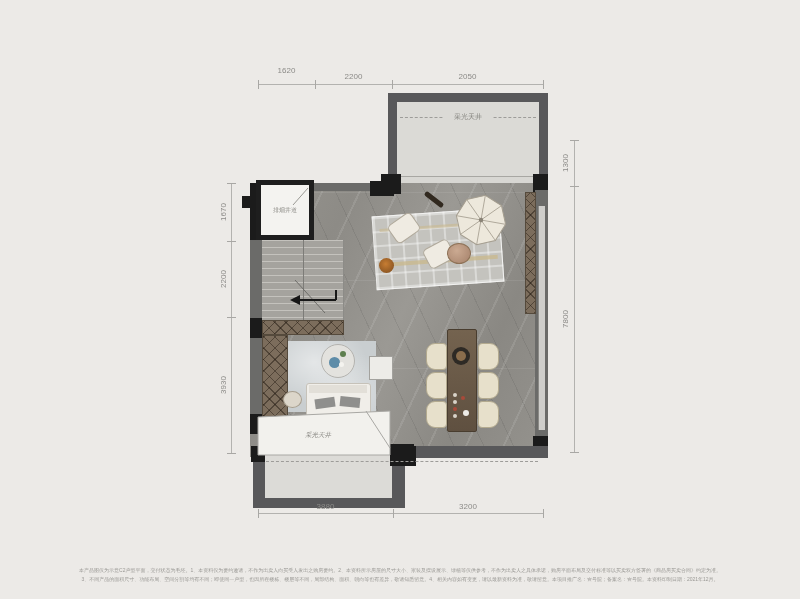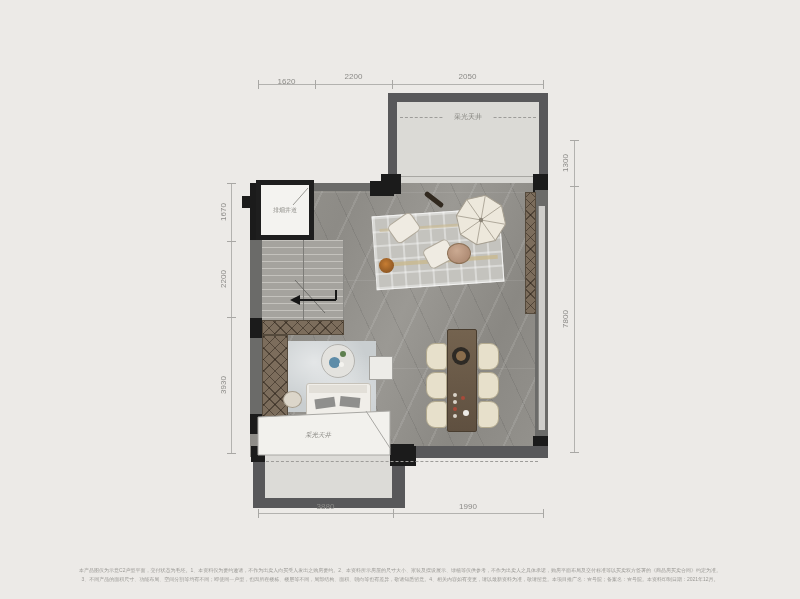--- a/index.html
+++ b/index.html
@@ -155,30 +155,30 @@
     </g>
   </svg>
 
   <div class="a roomlabel" style="left:292px;top:431px;width:52px;font-size:6.5px;font-style:italic;color:#8b8a85;">采光天井</div>
 
   <div class="a dimline" style="left:258px;top:84px;width:285px;height:1px;"></div>
   <div class="a tick" style="left:258px;top:80px;width:1px;height:9px;"></div>
   <div class="a tick" style="left:315px;top:80px;width:1px;height:9px;"></div>
   <div class="a tick" style="left:392px;top:80px;width:1px;height:9px;"></div>
   <div class="a tick" style="left:543px;top:80px;width:1px;height:9px;"></div>
-  <div class="a dimlabel" style="left:258px;top:78px;width:57px;">1620</div>
+  <div class="a dimlabel" style="left:258px;top:67px;width:57px;">1620</div>
   <div class="a dimlabel" style="left:315px;top:73px;width:77px;">2200</div>
   <div class="a dimlabel" style="left:392px;top:73px;width:151px;">2050</div>
 
   <div class="a dimline" style="left:258px;top:513px;width:285px;height:1px;"></div>
   <div class="a tick" style="left:258px;top:509px;width:1px;height:9px;"></div>
   <div class="a tick" style="left:393px;top:509px;width:1px;height:9px;"></div>
   <div class="a tick" style="left:543px;top:509px;width:1px;height:9px;"></div>
   <div class="a dimlabel" style="left:258px;top:503px;width:135px;">3880</div>
-  <div class="a dimlabel" style="left:393px;top:503px;width:150px;">1990</div>
+  <div class="a dimlabel" style="left:393px;top:503px;width:150px;">3200</div>
 
   <div class="a dimline" style="left:231px;top:183px;width:1px;height:270px;"></div>
   <div class="a tick" style="left:227px;top:183px;width:9px;height:1px;"></div>
   <div class="a tick" style="left:227px;top:241px;width:9px;height:1px;"></div>
   <div class="a tick" style="left:227px;top:317px;width:9px;height:1px;"></div>
   <div class="a tick" style="left:227px;top:453px;width:9px;height:1px;"></div>
   <div class="a dimlabel v" style="left:204px;top:207px;">1670</div>
   <div class="a dimlabel v" style="left:204px;top:274px;">2200</div>
   <div class="a dimlabel v" style="left:204px;top:380px;">3930</div>
 

